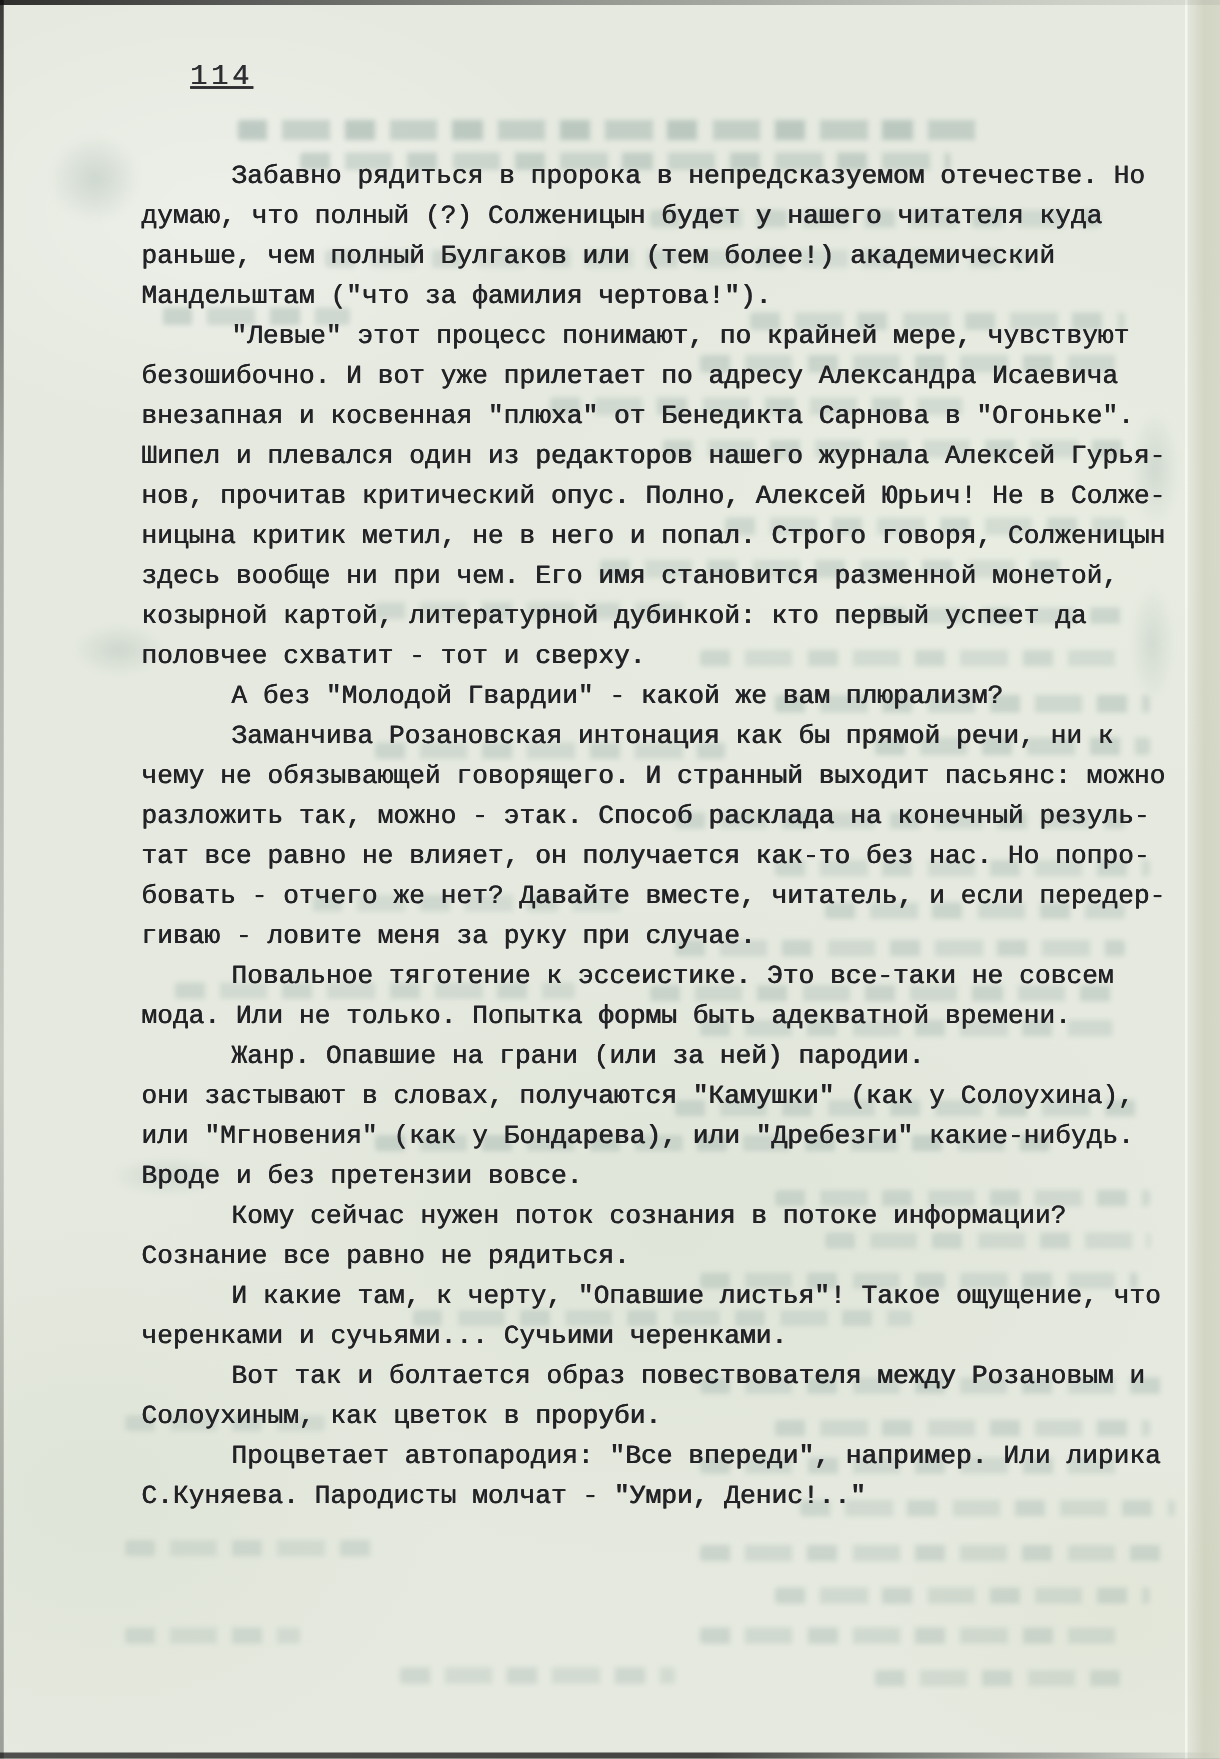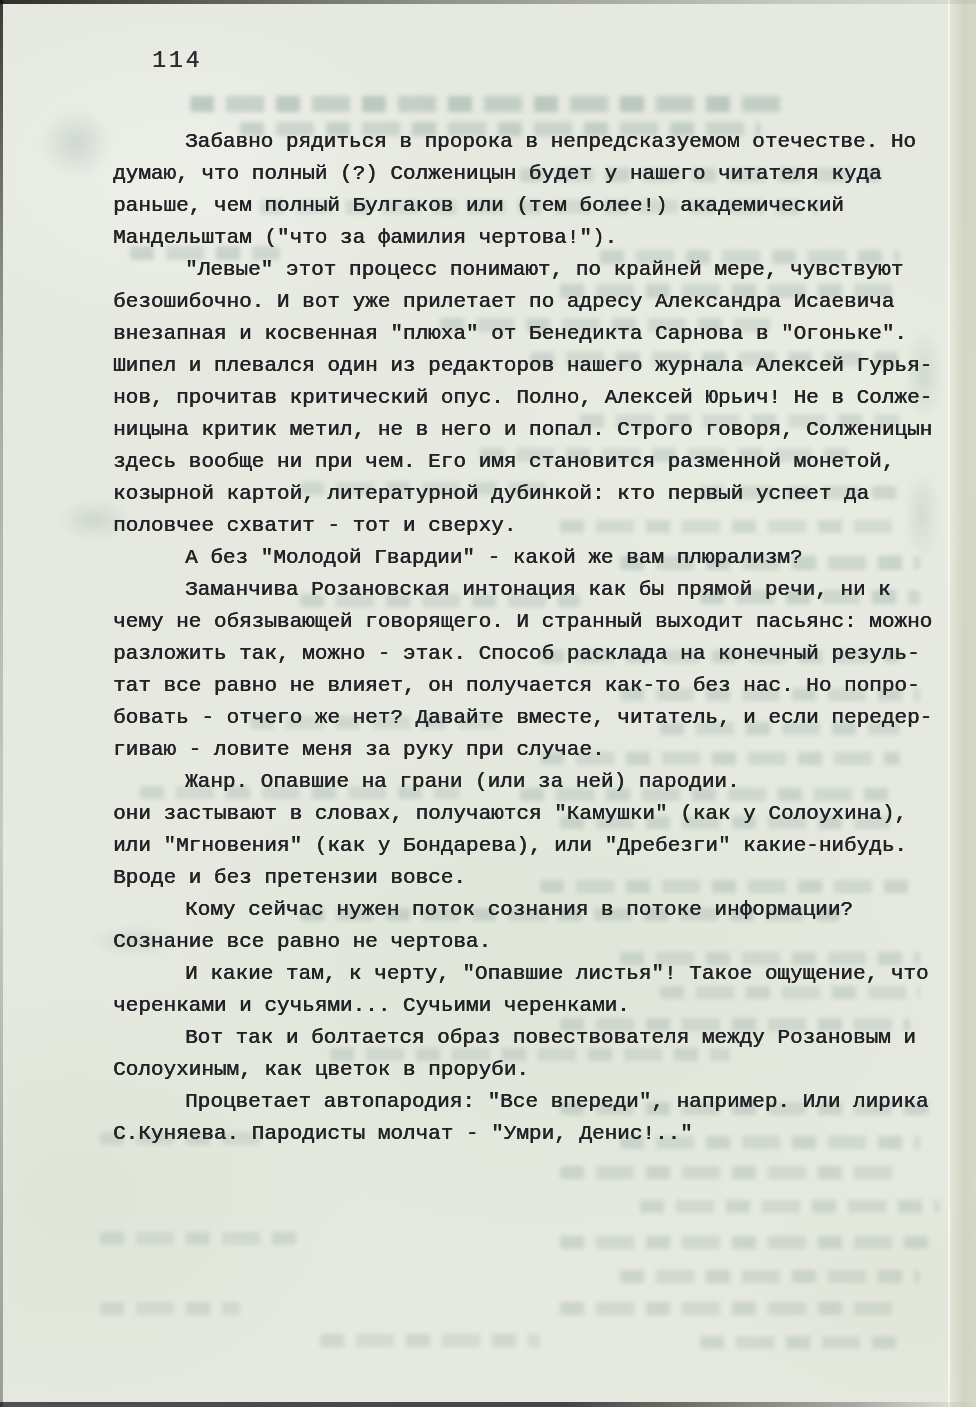--- a/index.html
+++ b/index.html
@@ -43,20 +43,21 @@
   .ghost.blob{
     background:radial-gradient(ellipse at center, rgba(139,163,156,.65), rgba(139,163,156,0) 72%);
     filter:blur(2.5px);
   }
 
   
   .page-number{
     position:absolute;left:152px;top:48px;z-index:2;
     font-size:23px;letter-spacing:3px;color:#2e2e32;
     text-shadow:0.4px 0 0 currentColor;
+    text-decoration:underline;
   }
   .text-body{
     position:absolute;left:113px;top:126px;width:812px;z-index:2;
     font-size:21px;color:#232327;
   }
   .line{
     white-space:pre;height:32px;line-height:32px;
     text-shadow:0.45px 0 0 currentColor, 0 0.3px 0 rgba(35,35,39,.55);
   }
   .line.indent{padding-left:72px;}
@@ -146,30 +147,34 @@
       </div>
       <div class="para gap">
         <div class="line indent">Заманчива Розановская интонация как бы прямой речи, ни к</div>
         <div class="line">чему не обязывающей говорящего. И странный выходит пасьянс: можно</div>
         <div class="line">разложить так, можно - этак. Способ расклада на конечный резуль-</div>
         <div class="line">тат все равно не влияет, он получается как-то без нас. Но попро-</div>
         <div class="line">бовать - отчего же нет? Давайте вместе, читатель, и если передер-</div>
         <div class="line">гиваю - ловите меня за руку при случае.</div>
       </div>
       <div class="para gap">
+        <div class="line indent">Повальное тяготение к эссеистике. Это все-таки не совсем</div>
+        <div class="line">мода. Или не только. Попытка формы быть адекватной времени.</div>
+      </div>
+      <div class="para gap">
         <div class="line indent">Жанр. Опавшие на грани (или за ней) пародии.</div>
       </div>
       <div class="para">
         <div class="line">они застывают в словах, получаются "Камушки" (как у Солоухина),</div>
         <div class="line">или "Мгновения" (как у Бондарева), или "Дребезги" какие-нибудь.</div>
         <div class="line">Вроде и без претензии вовсе.</div>
       </div>
       <div class="para">
         <div class="line indent">Кому сейчас нужен поток сознания в потоке информации?</div>
-        <div class="line">Сознание все равно не чертова.</div>
+        <div class="line">Сознание все равно не рядиться.</div>
       </div>
       <div class="para">
         <div class="line indent">И какие там, к черту, "Опавшие листья"! Такое ощущение, что</div>
         <div class="line">черенками и сучьями... Сучьими черенками.</div>
       </div>
       <div class="para">
         <div class="line indent">Вот так и болтается образ повествователя между Розановым и</div>
         <div class="line">Солоухиным, как цветок в проруби.</div>
       </div>
       <div class="para">

